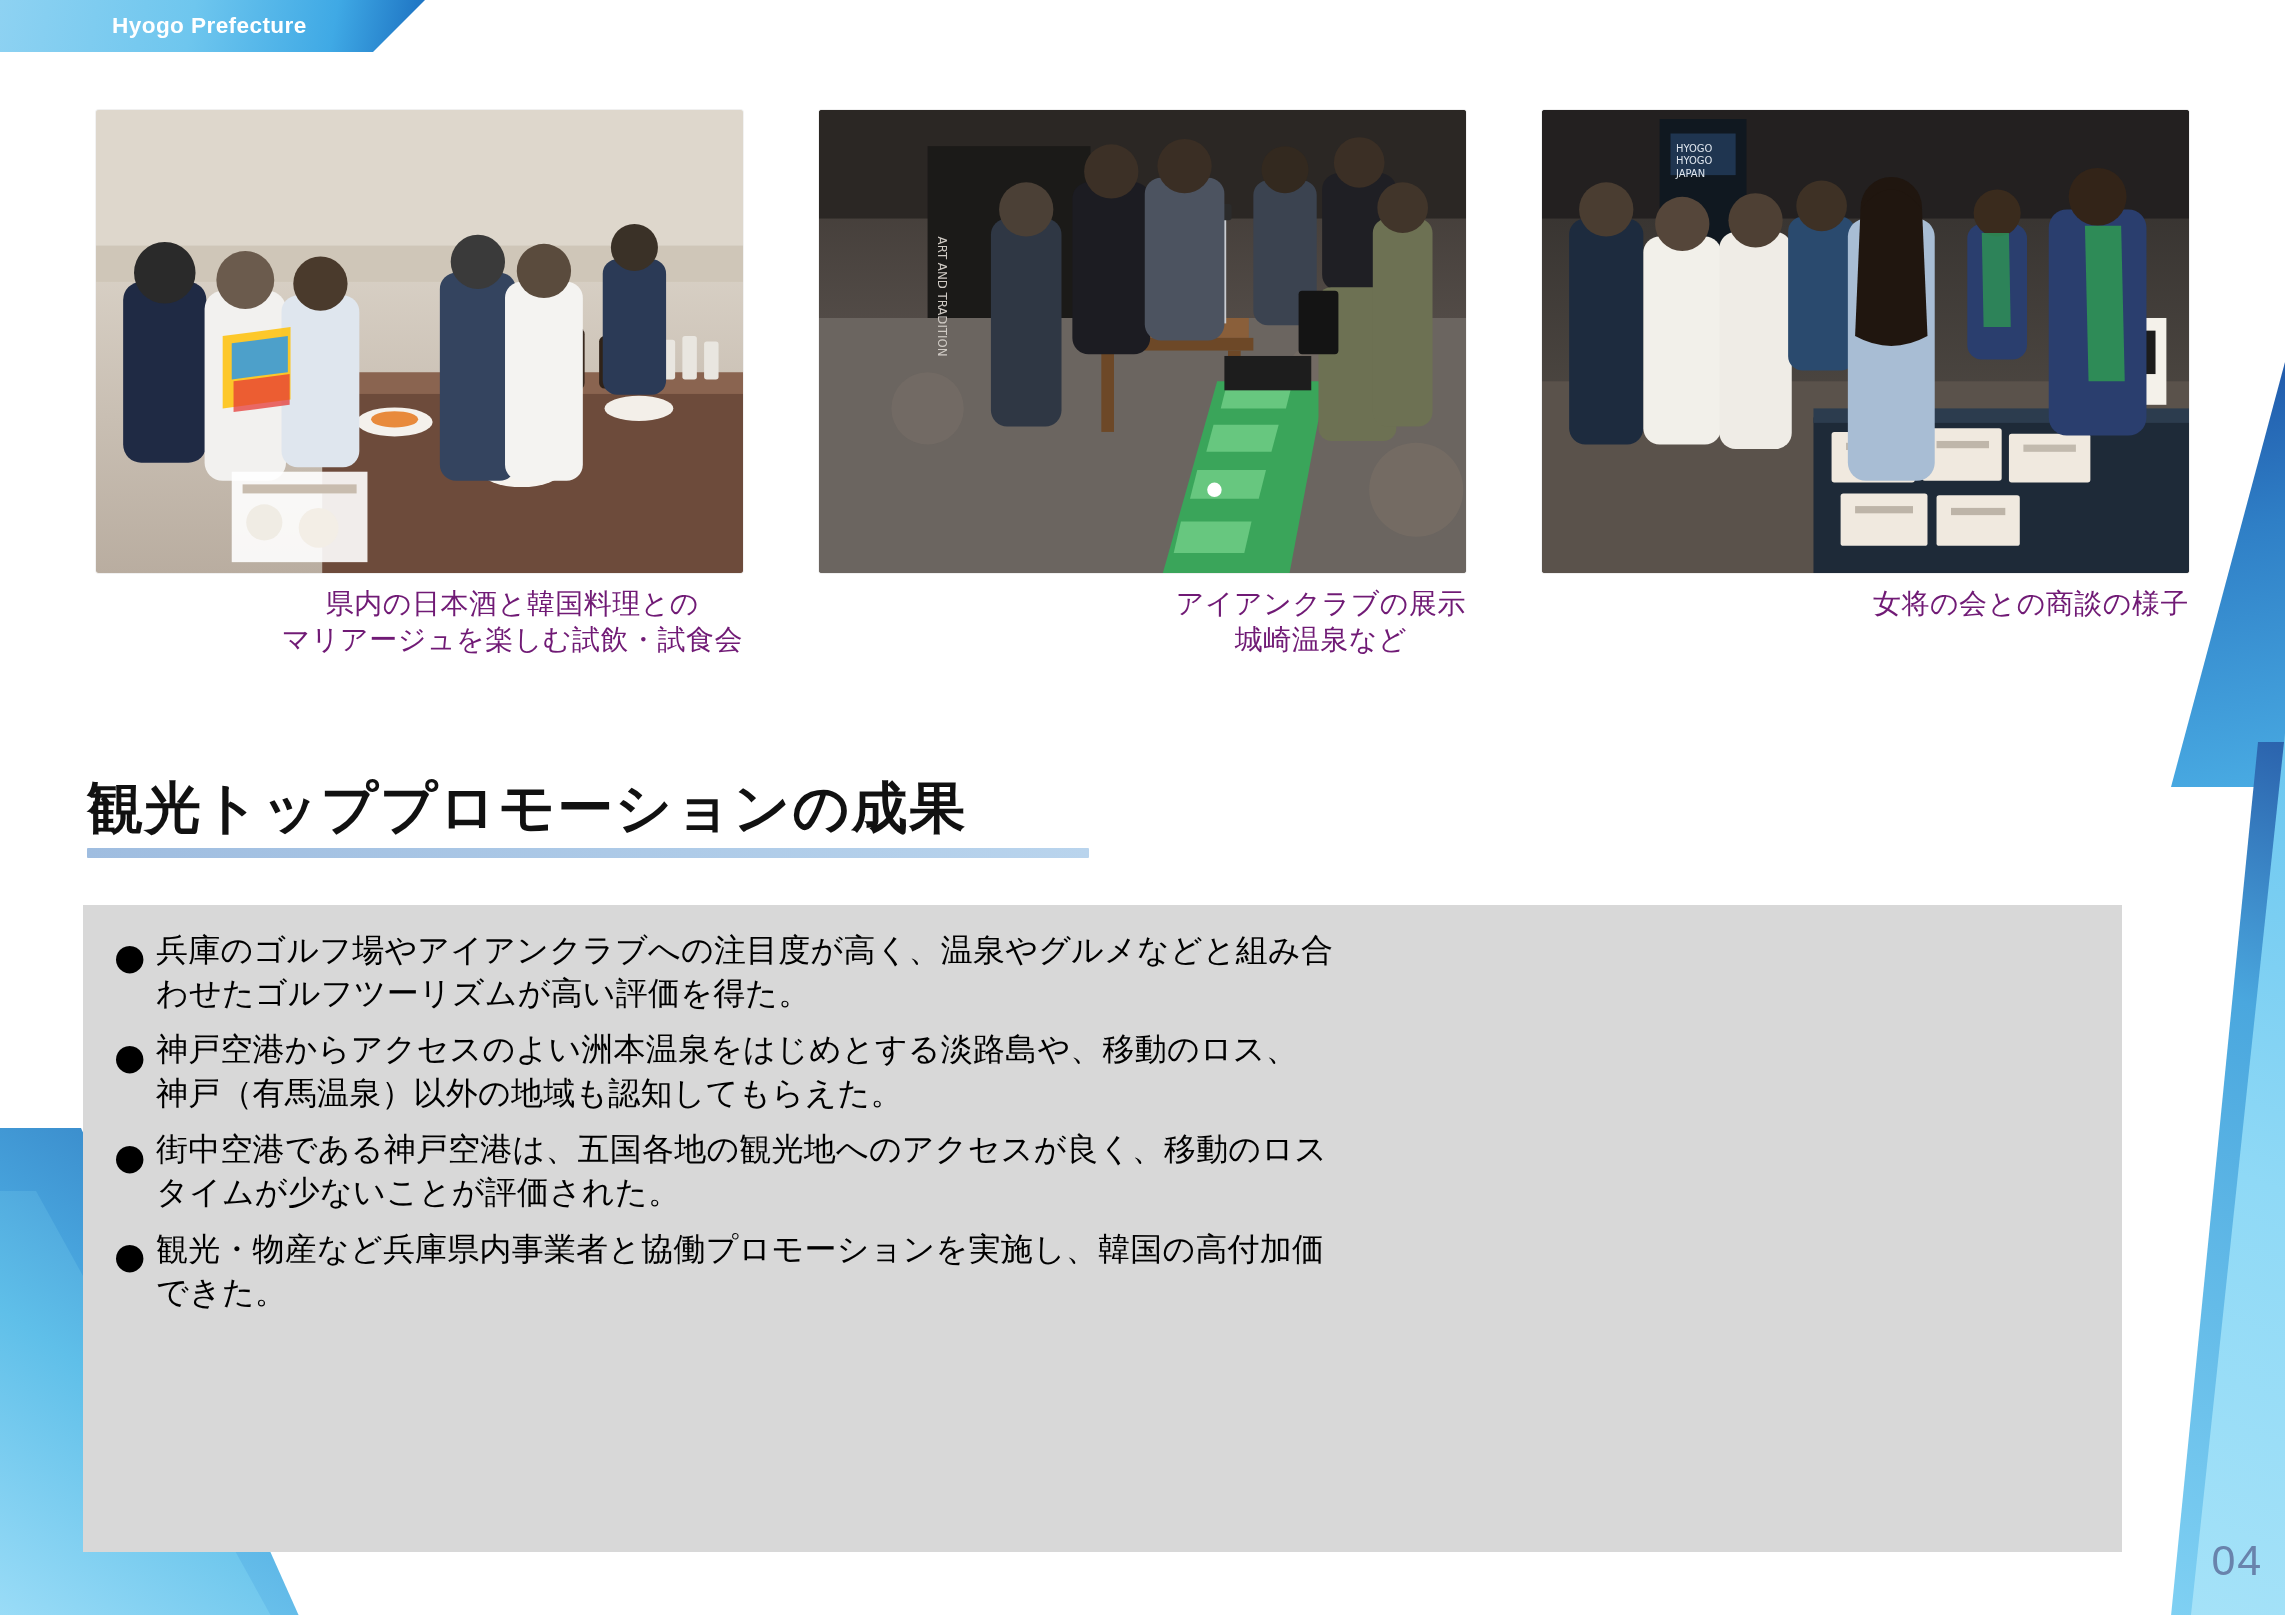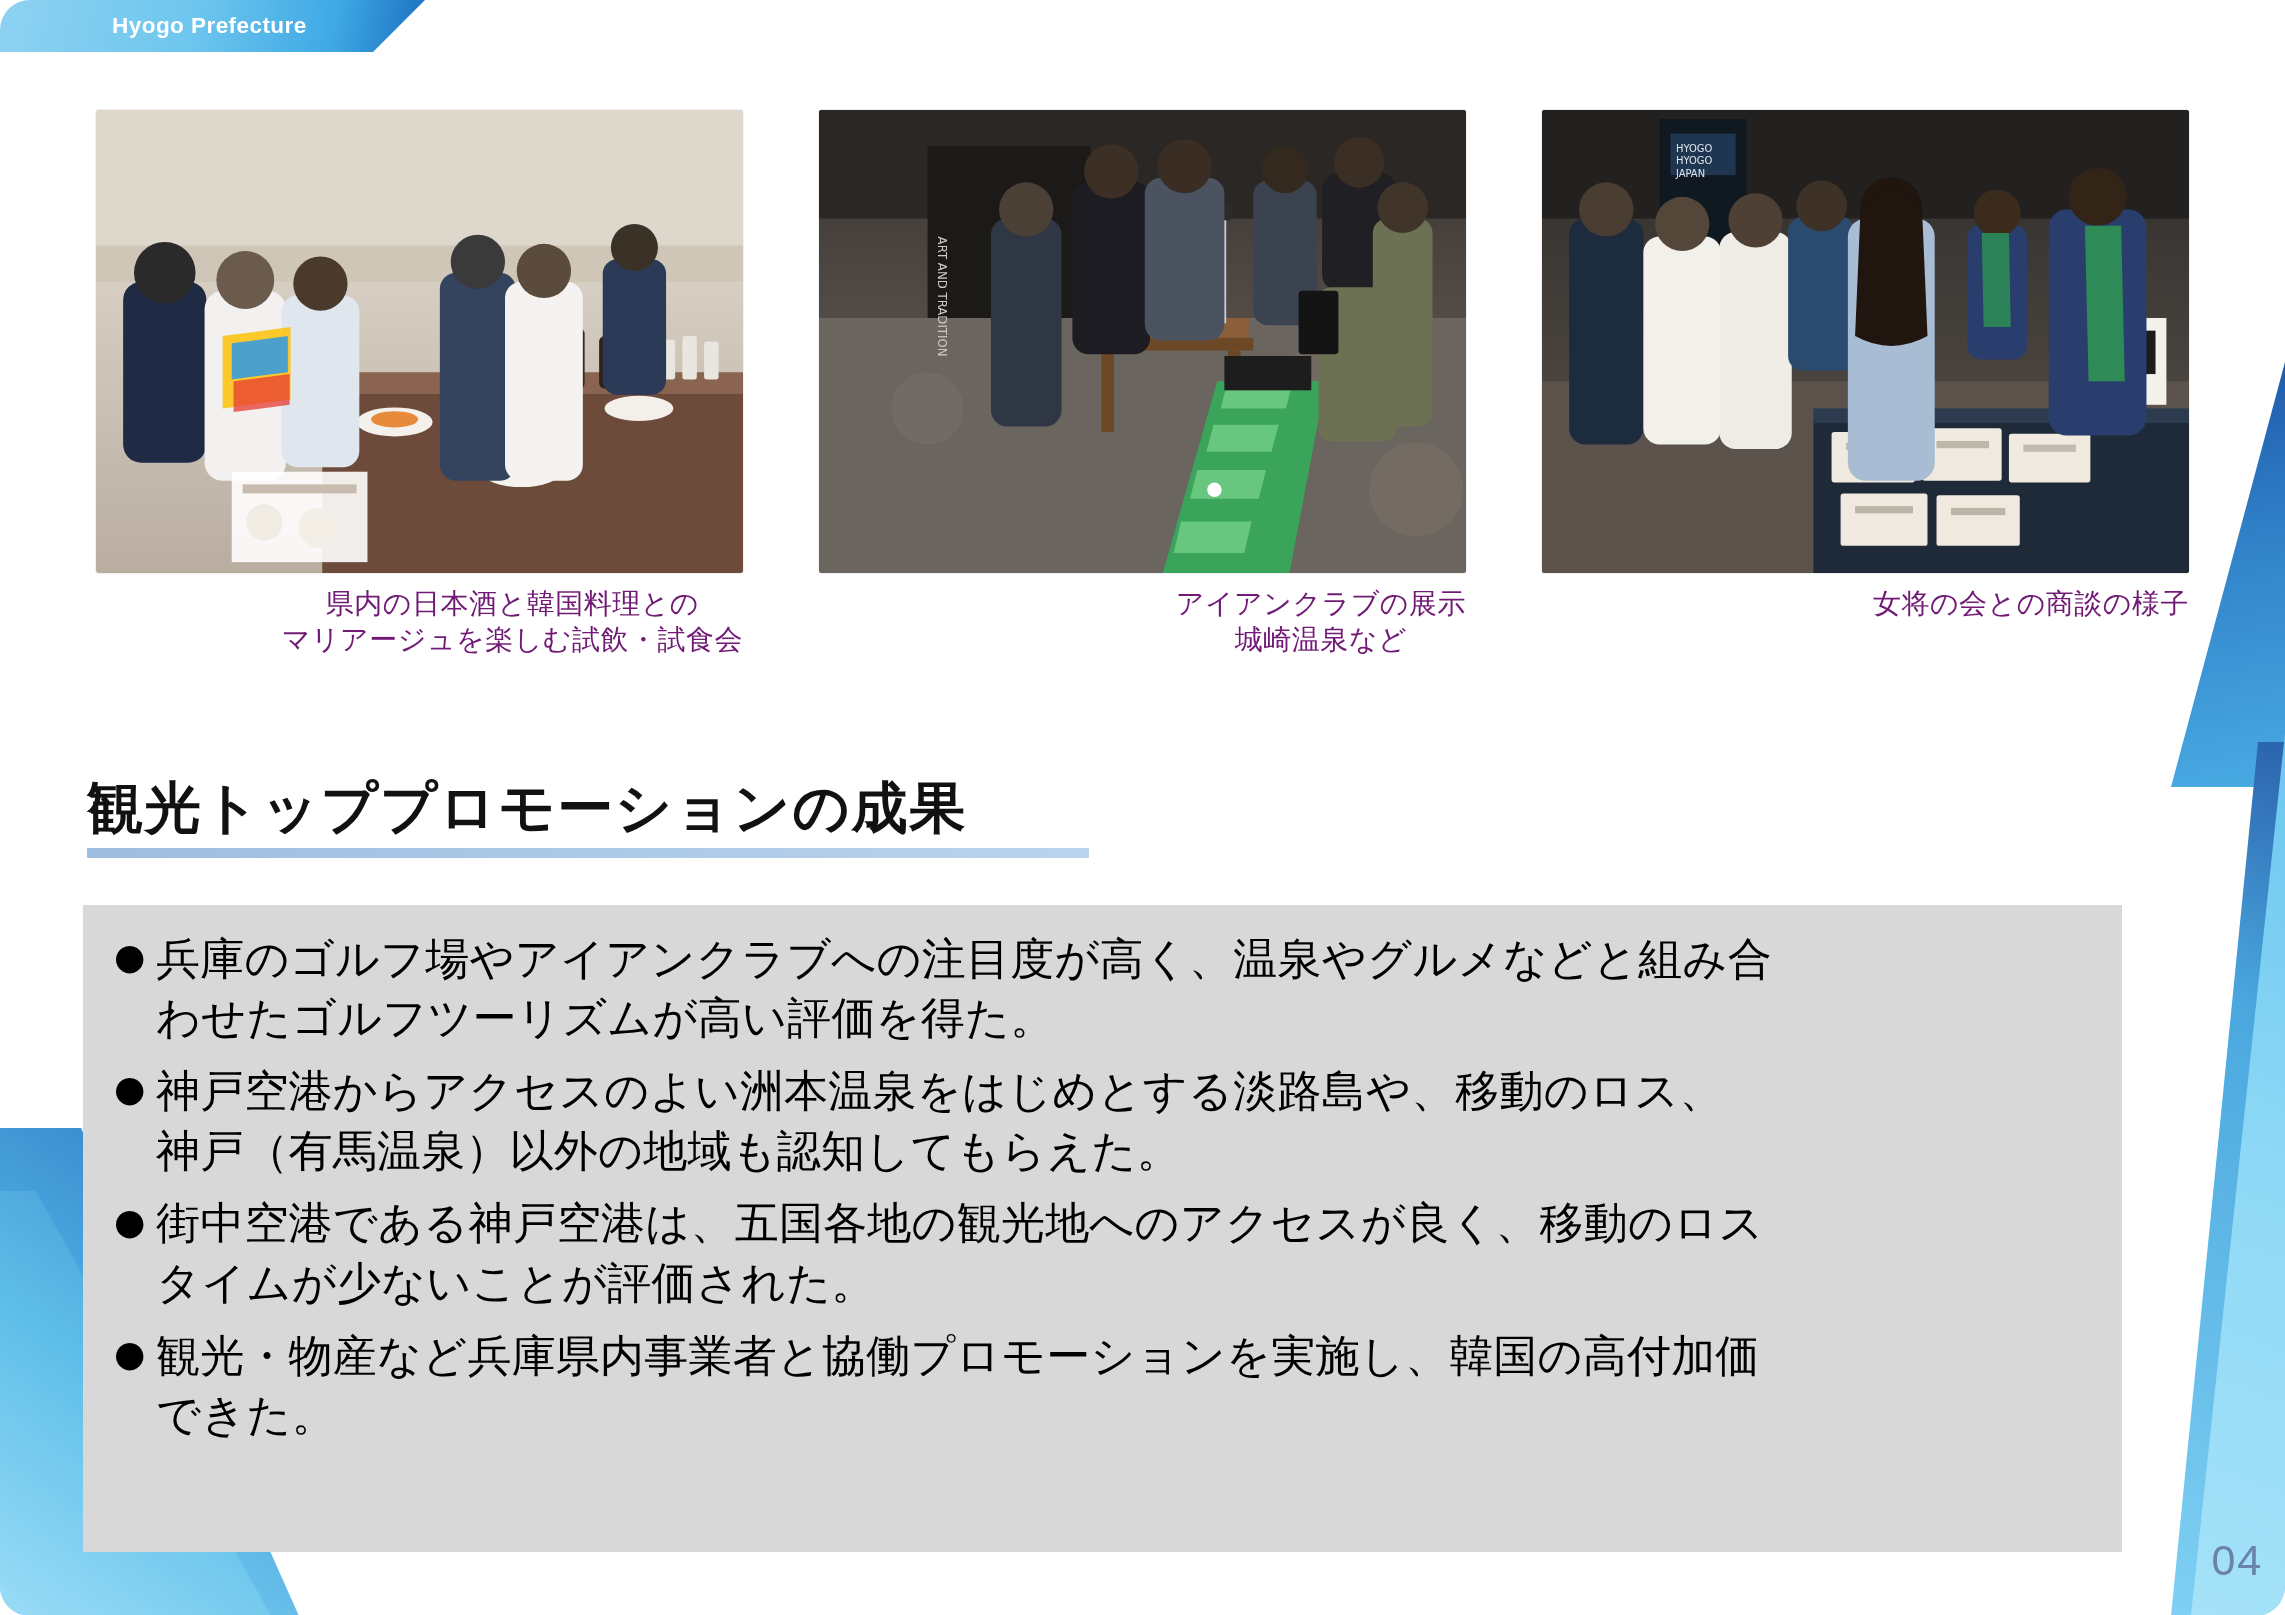--- a/index.html
+++ b/index.html
@@ -3,21 +3,21 @@
 <meta charset="utf-8">
 <style>
   html,body{margin:0;padding:0;}
   body{
     width:2285px;height:1616px;
     background:#ffffff;
     font-family:"Liberation Sans","DejaVu Sans",sans-serif;
     overflow:hidden;
     position:relative;
   }
-  .slide{position:absolute;inset:0;overflow:hidden;border-radius:30px;}
+  .slide{position:absolute;inset:0;overflow:hidden;}
 
   
   .deco{position:absolute;pointer-events:none;}
 
   .hdr-banner{
     position:absolute;left:0;top:0;width:425px;height:52px;
     background:linear-gradient(100deg,#8ed2f2 0%,#6ec6ee 45%,#3fa9e5 78%,#1b6fc0 100%);
     clip-path:polygon(0 0, 425px 0, 373px 52px, 0 52px);
     display:flex;align-items:center;
   }
@@ -103,21 +103,21 @@
     margin-bottom:12.7px;
   }
   .bullet-dot{
     flex:0 0 auto;width:42px;
     font-size:36px;line-height:1.38;color:#000;
     font-family:"DejaVu Sans","Liberation Sans",sans-serif;
     text-align:left;padding-top:3.6px;
   }
   .bullet-text{
     flex:1 1 auto;
-    font-size:44px;line-height:1.36;color:#000;letter-spacing:0.2px;
+    font-size:32px;line-height:1.36;color:#000;letter-spacing:0.2px;
     font-family:"DejaVu Sans","Liberation Sans",sans-serif;
   }
   .bullet-text div{white-space:nowrap;}
 </style>
 </head>
 <body>
 
 <div class="slide">
 
   <div class="hdr-banner">

